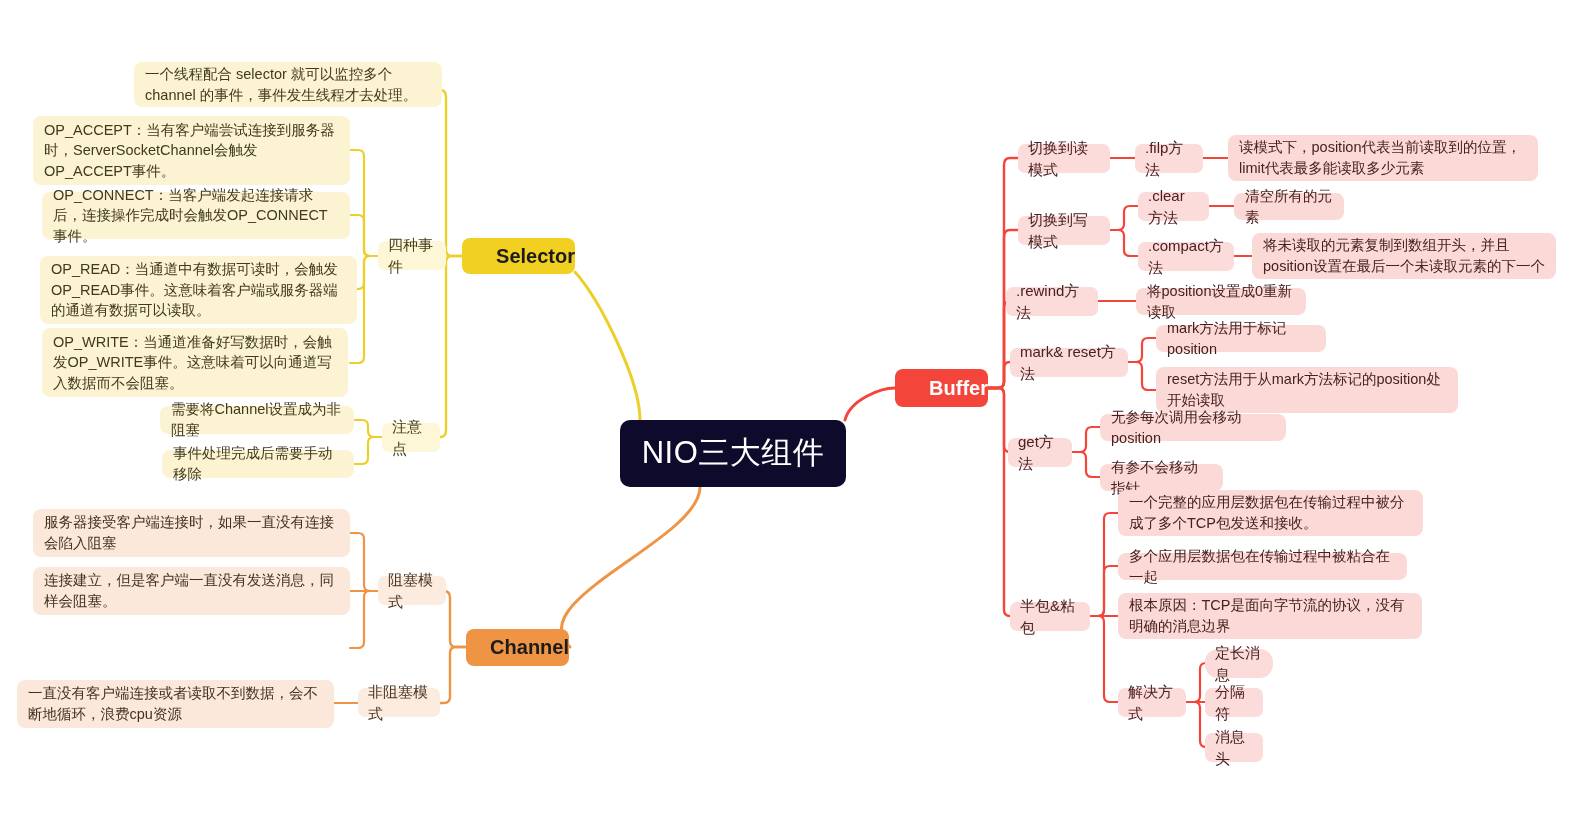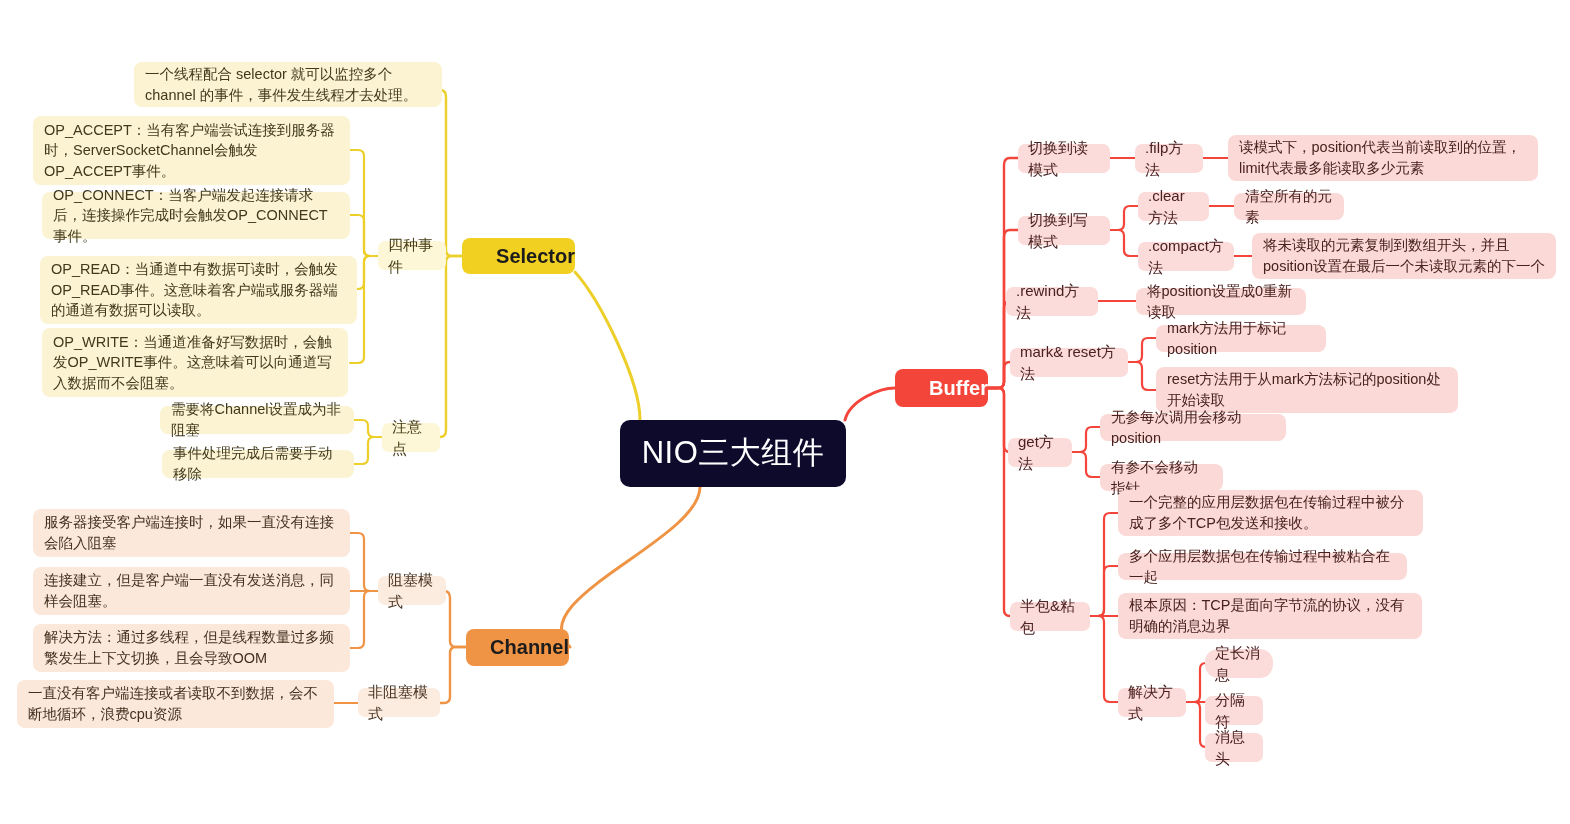--- a/index.html
+++ b/index.html
@@ -213,23 +213,20 @@
   </div>
 
   <div class="node leaf o" style="left:33px; top:509px; width:317px; height:48px;">
     <span>服务器接受客户端连接时，如果一直没有连接会陷入阻塞</span>
   </div>
 
   <div class="node leaf o" style="left:33px; top:567px; width:317px; height:48px;">
     <span>连接建立，但是客户端一直没有发送消息，同样会阻塞。</span>
   </div>
 
-  <div class="node leaf o" style="left:33px; top:624px; width:317px; height:48px;">
-    <span>解决方法：通过多线程，但是线程数量过多频繁发生上下文切换，且会导致OOM</span>
-  </div>
 
   <div class="node leaf o" style="left:17px; top:680px; width:317px; height:48px;">
     <span>一直没有客户端连接或者读取不到数据，会不断地循环，浪费cpu资源</span>
   </div>
 
   <div class="node l1 buffer" style="left:895px; top:369px; width:93px; height:38px;">
     <span>Buffer</span>
   </div>
 
   <div class="node l2 r" style="left:1018px; top:144px; width:92px; height:29px;">
@@ -304,20 +301,20 @@
   <div class="node leaf r right" style="left:1118px; top:593px; width:304px; height:46px;">
     <span>根本原因：TCP是面向字节流的协议，没有明确的消息边界</span>
   </div>
 
   <div class="node l2 r" style="left:1118px; top:688px; width:68px; height:29px;">
     <span>解决方式</span>
   </div>
   <div class="node l2 r" style="left:1205px; top:649px; width:68px; height:29px;border-radius:13px;">
     <span>定长消息</span>
   </div>
-  <div class="node l2 r" style="left:1205px; top:688px; width:58px; height:29px;margin-top:8px;">
+  <div class="node l2 r" style="left:1205px; top:688px; width:58px; height:29px;">
     <span>分隔符</span>
   </div>
   <div class="node l2 r" style="left:1205px; top:733px; width:58px; height:29px;">
     <span>消息头</span>
   </div>
 
 </div>
 
 </body></html>

